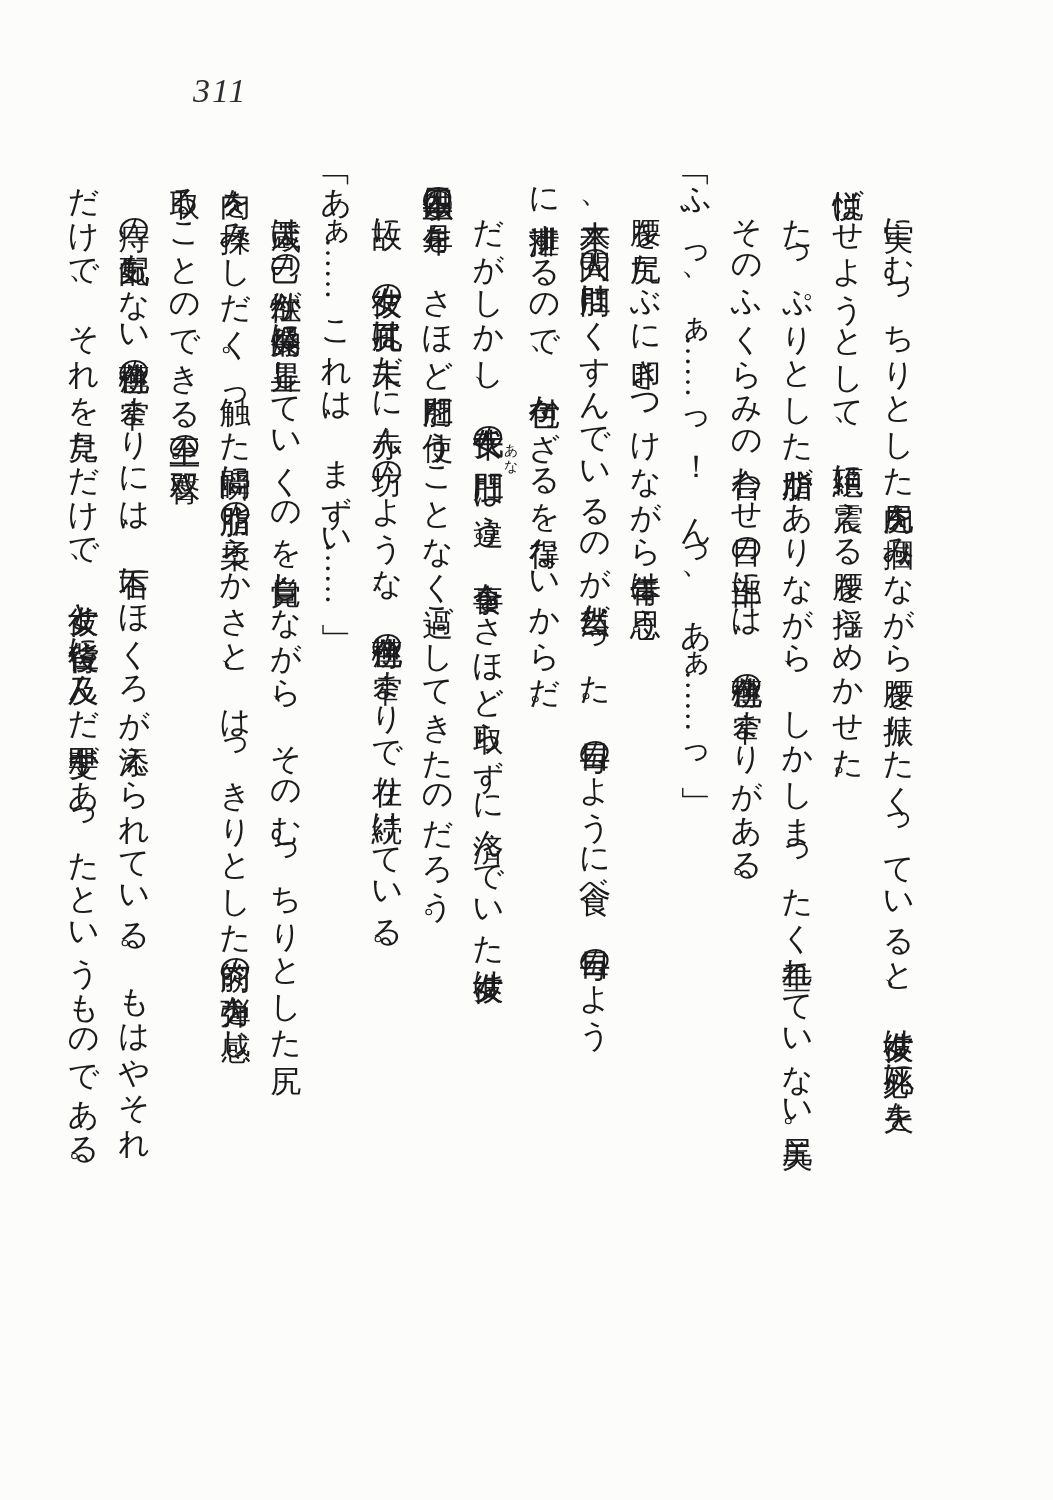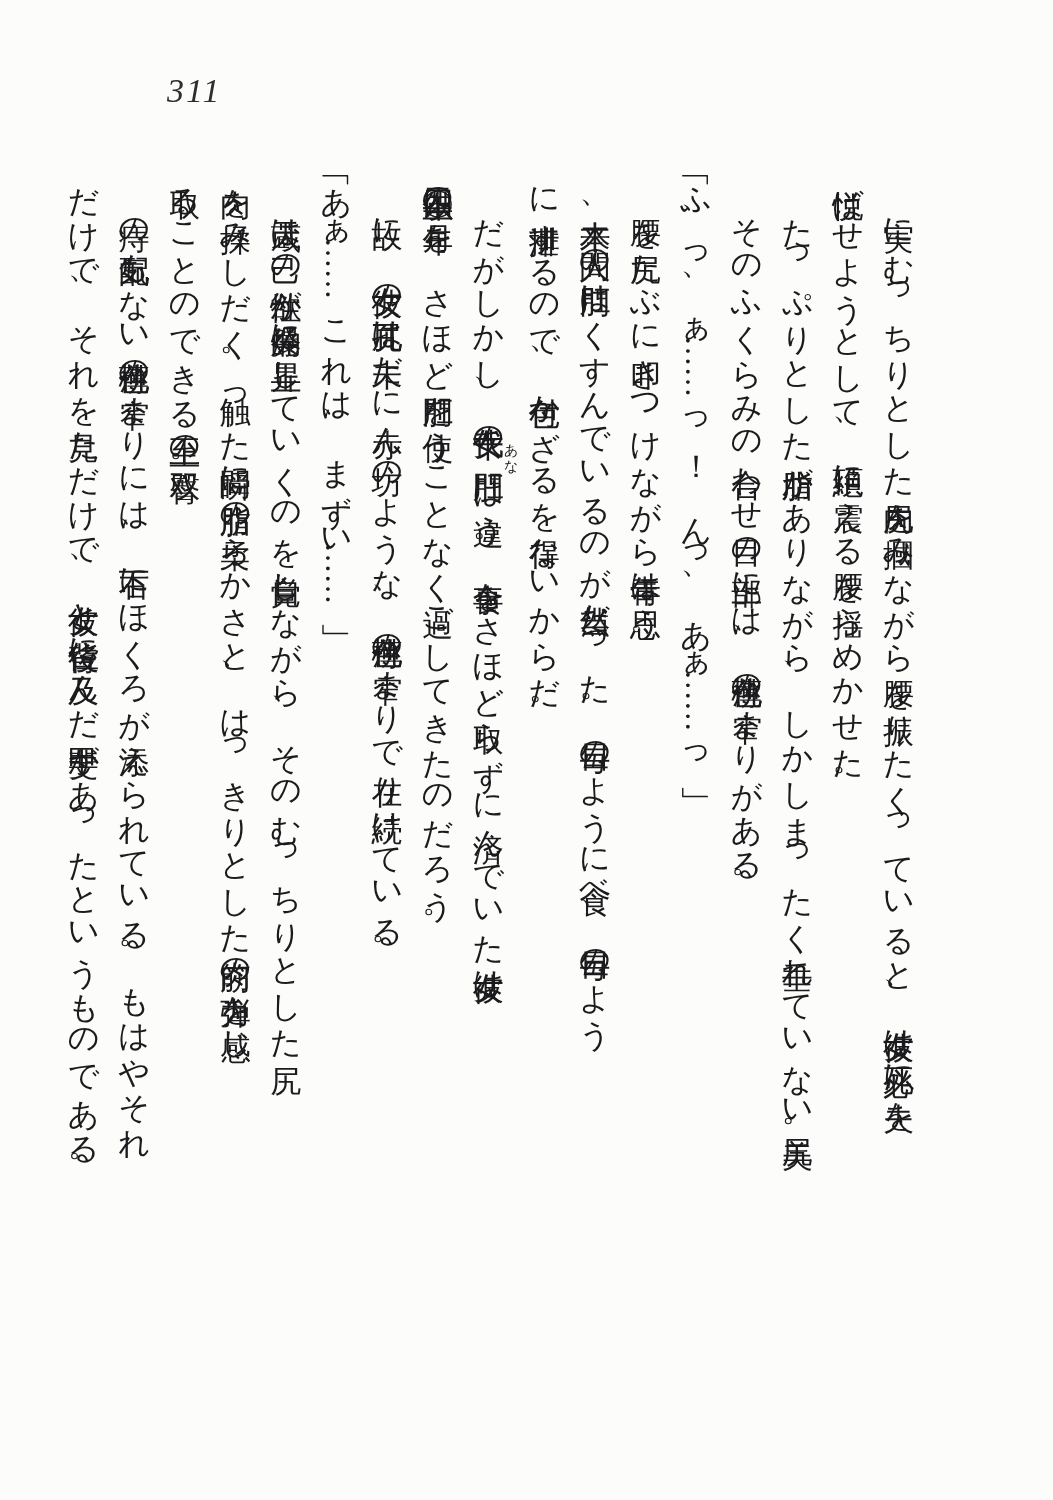--- a/index.html
+++ b/index.html
@@ -11,20 +11,21 @@
     height: 1500px;
     position: relative;
     background: #fcfcfb;
     font-family: "Liberation Serif", "DejaVu Serif", serif;
     overflow: hidden;
   }
   .page {
     position: absolute;
     inset: 0;
     background: #fcfcfb;
+    margin-left: 26px;
   }
   .page-number {
     position: absolute;
     top: 74px;
     left: 167px;
     font-size: 34px;
     font-style: italic;
     color: #2e2e30;
     letter-spacing: 2px;
     line-height: 1;

